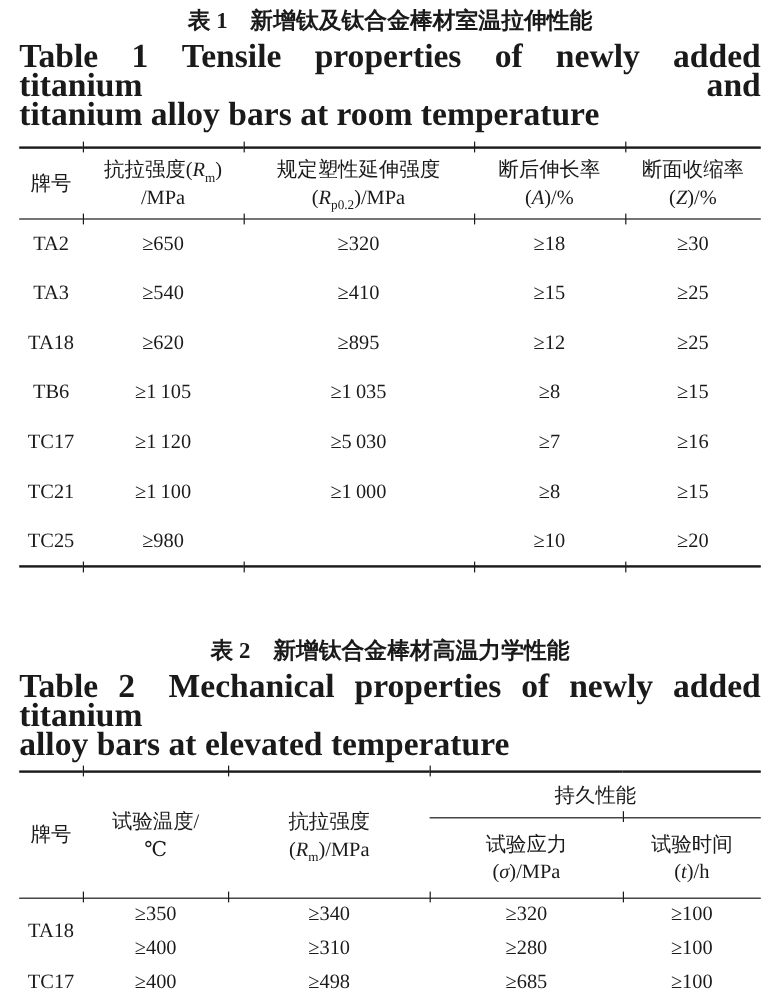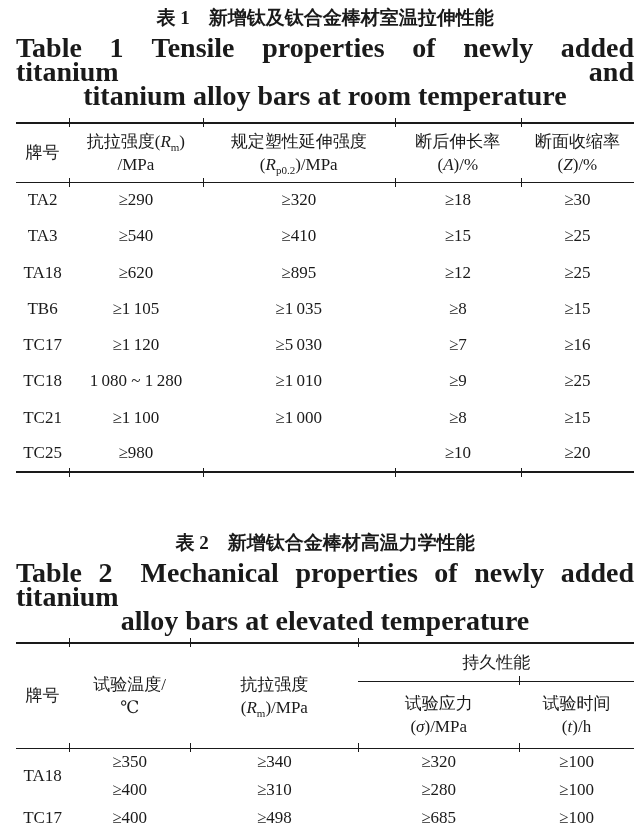--- a/index.html
+++ b/index.html
@@ -13,21 +13,21 @@
 
   
   .cap-zh {
     text-align:center; font-weight:bold; font-size:19px; line-height:24px;
     font-family:"Liberation Serif","DejaVu Serif",serif;
   }
   .cap1-zh { margin-top:6px; }
   .cap2-zh { margin-top:58px; }
   .cap-en { font-weight:bold; font-size:28px; line-height:24px; margin-top:6px; }
   .cap-en .l1 { text-align:justify; text-align-last:justify; }
-  .cap-en .l2 { text-align:center; }
+  .cap-en .l2 { }
 
   
   .tbl-wrap { position:relative; width:618px; }
   .t1-wrap { margin-top:14px; height:351px; }
   .t2-wrap { margin-top:9px;  height:217px; }
   table.tbl {
     width:100%; height:100%; table-layout:fixed; border-collapse:collapse;
     border-top:2px solid #1a1a1a; border-bottom:2px solid #1a1a1a;
     font-size:17px;
   }
@@ -88,21 +88,21 @@
             </th>
             <th>
               <div class="hl">断面收缩率</div>
               <div class="hl"><span>(</span><i class="v">Z</i><span>)/%</span></div>
             </th>
           </tr>
         </thead>
         <tbody id="t1body">
             <tr>
               <td>TA2</td>
-              <td>≥290</td>
+              <td>≥650</td>
               <td>≥320</td>
               <td>≥18</td>
               <td>≥30</td>
             </tr>
             <tr>
               <td>TA3</td>
               <td>≥540</td>
               <td>≥410</td>
               <td>≥15</td>
               <td>≥25</td>
@@ -120,27 +120,20 @@
               <td>≥1 035</td>
               <td>≥8</td>
               <td>≥15</td>
             </tr>
             <tr>
               <td>TC17</td>
               <td>≥1 120</td>
               <td>≥5 030</td>
               <td>≥7</td>
               <td>≥16</td>
-            </tr>
-            <tr>
-              <td>TC18</td>
-              <td>1 080 ~ 1 280</td>
-              <td>≥1 010</td>
-              <td>≥9</td>
-              <td>≥25</td>
             </tr>
             <tr>
               <td>TC21</td>
               <td>≥1 100</td>
               <td>≥1 000</td>
               <td>≥8</td>
               <td>≥15</td>
             </tr>
             <tr>
               <td>TC25</td>

